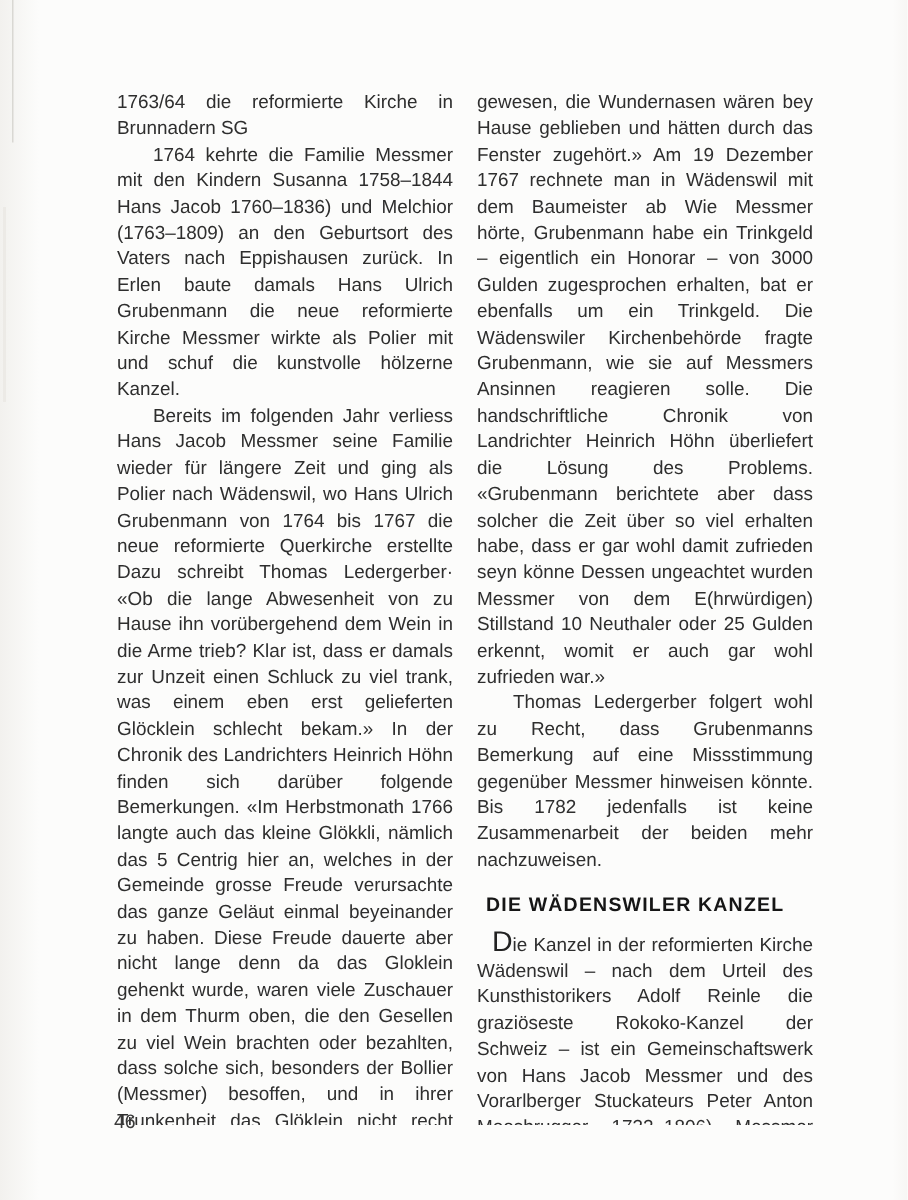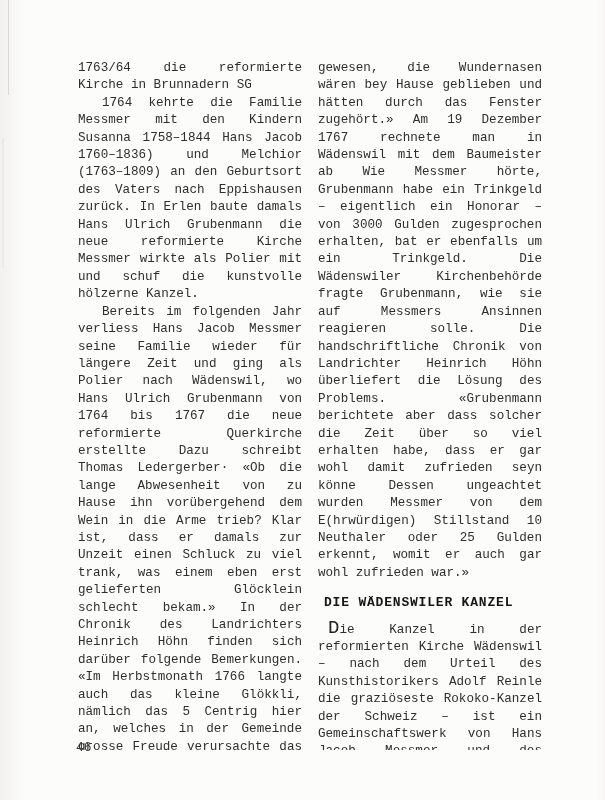--- a/index.html
+++ b/index.html
@@ -11,21 +11,21 @@
     overflow: hidden;
   }
   .page {
     position: relative;
     width: 605px;
     height: 800px;
     background:
       linear-gradient(90deg, #f2f1ee 0px, rgba(252,252,251,0) 26px),
       linear-gradient(270deg, #f7f6f4 0px, rgba(252,252,251,0) 10px),
       #fcfcfb;
-    font-family: Liberation Mono, monospace;
+    font-family: Liberation Sans, sans-serif;
     color: #2e2e2e;
   }
   .edge-line-a {
     position: absolute;
     left: 8px; top: 0;
     width: 1px; height: 95px;
     background: #d9d8d3;
   }
   .edge-line-b {
     position: absolute;
@@ -81,19 +81,20 @@
   <div class="edge-line-b"></div>
 
   <div class="col col-left">
     <p class="para">1763/64 die reformierte Kirche in Brunnadern SG</p>
     <p class="para indent">1764 kehrte die Familie Messmer mit den Kindern Susanna 1758–1844 Hans Jacob 1760–1836) und Melchior (1763–1809) an den Geburtsort des Vaters nach Eppishausen zurück. In Erlen baute damals Hans Ulrich Grubenmann die neue reformierte Kirche Messmer wirkte als Polier mit und schuf die kunstvolle hölzerne Kanzel.</p>
     <p class="para indent">Bereits im folgenden Jahr verliess Hans Jacob Messmer seine Familie wieder für längere Zeit und ging als Polier nach Wädenswil, wo Hans Ulrich Grubenmann von 1764 bis 1767 die neue reformierte Querkirche erstellte Dazu schreibt Thomas Ledergerber· «Ob die lange Abwesenheit von zu Hause ihn vorübergehend dem Wein in die Arme trieb? Klar ist, dass er damals zur Unzeit einen Schluck zu viel trank, was einem eben erst gelieferten Glöcklein schlecht bekam.» In der Chronik des Landrichters Heinrich Höhn finden sich darüber folgende Bemerkungen. «Im Herbstmonath 1766 langte auch das kleine Glökkli, nämlich das 5 Centrig hier an, welches in der Gemeinde grosse Freude verursachte das ganze Geläut einmal beyeinander zu haben. Diese Freude dauerte aber nicht lange denn da das Gloklein gehenkt wurde, waren viele Zuschauer in dem Thurm oben, die den Gesellen zu viel Wein brachten oder bezahlten, dass solche sich, besonders der Bollier (Messmer) besoffen, und in ihrer Trunkenheit das Glöklein nicht recht gehängt hatten. .. Denn sobald man zu läuten anfieng und sich die 11 Centnerig Glok hinaufschwung, so schluge der Kahlen (Glockenschwengel) in dem neuen Glöklein auf dieselbe hinab, wovon sie sich mitten von einander spaltete, so dass solche auch musste nach Schafhausen gesandt und dort eingegossen werden, wodurch die Gemeinde in keinen geringen Schaden gekommen. Es wäre daher besser</p>
   </div>
 
   <div class="col col-right">
     <p class="para">gewesen, die Wundernasen wären bey Hause geblieben und hätten durch das Fenster zugehört.» Am 19 Dezember 1767 rechnete man in Wädenswil mit dem Baumeister ab Wie Messmer hörte, Grubenmann habe ein Trinkgeld – eigentlich ein Honorar – von 3000 Gulden zugesprochen erhalten, bat er ebenfalls um ein Trinkgeld. Die Wädenswiler Kirchenbehörde fragte Grubenmann, wie sie auf Messmers Ansinnen reagieren solle. Die handschriftliche Chronik von Landrichter Heinrich Höhn überliefert die Lösung des Problems. «Grubenmann berichtete aber dass solcher die Zeit über so viel erhalten habe, dass er gar wohl damit zufrieden seyn könne Dessen ungeachtet wurden Messmer von dem E(hrwürdigen) Stillstand 10 Neuthaler oder 25 Gulden erkennt, womit er auch gar wohl zufrieden war.»</p>
+    <p class="para indent">Thomas Ledergerber folgert wohl zu Recht, dass Grubenmanns Bemerkung auf eine Missstimmung gegenüber Messmer hinweisen könnte. Bis 1782 jedenfalls ist keine Zusammenarbeit der beiden mehr nachzuweisen.</p>
     <h2 class="heading">DIE WÄDENSWILER KANZEL</h2>
     <p class="para"><span class="dropcap">D</span><span>ie Kanzel in der reformierten Kirche Wädenswil – nach dem Urteil des Kunsthistorikers Adolf Reinle die graziöseste Rokoko-Kanzel der Schweiz – ist ein Gemeinschaftswerk von Hans Jacob Messmer und des Vorarlberger Stuckateurs Peter Anton Moosbrugger 1732–1806) Messmer schuf ab März 1766 als Schreinerarbeit die Holzkonstruktion des eleganten Kanzelkorbs, der geschwungenen Treppenbrüstung und den Schalldeckel. Und Moosbrugger der auch die Struckturen an der Kirchendecke, an den Emporenuntersichten und den Wandpilastern ausführte, überzog nachher den ganzen Kanzelkörper mit schwarz-weissem Stuck, der geäderten Alpenkalk imitiert.</span></p>
   </div>
 
   <div class="page-number">46</div>
 
 </div>
 
 </body></html>

